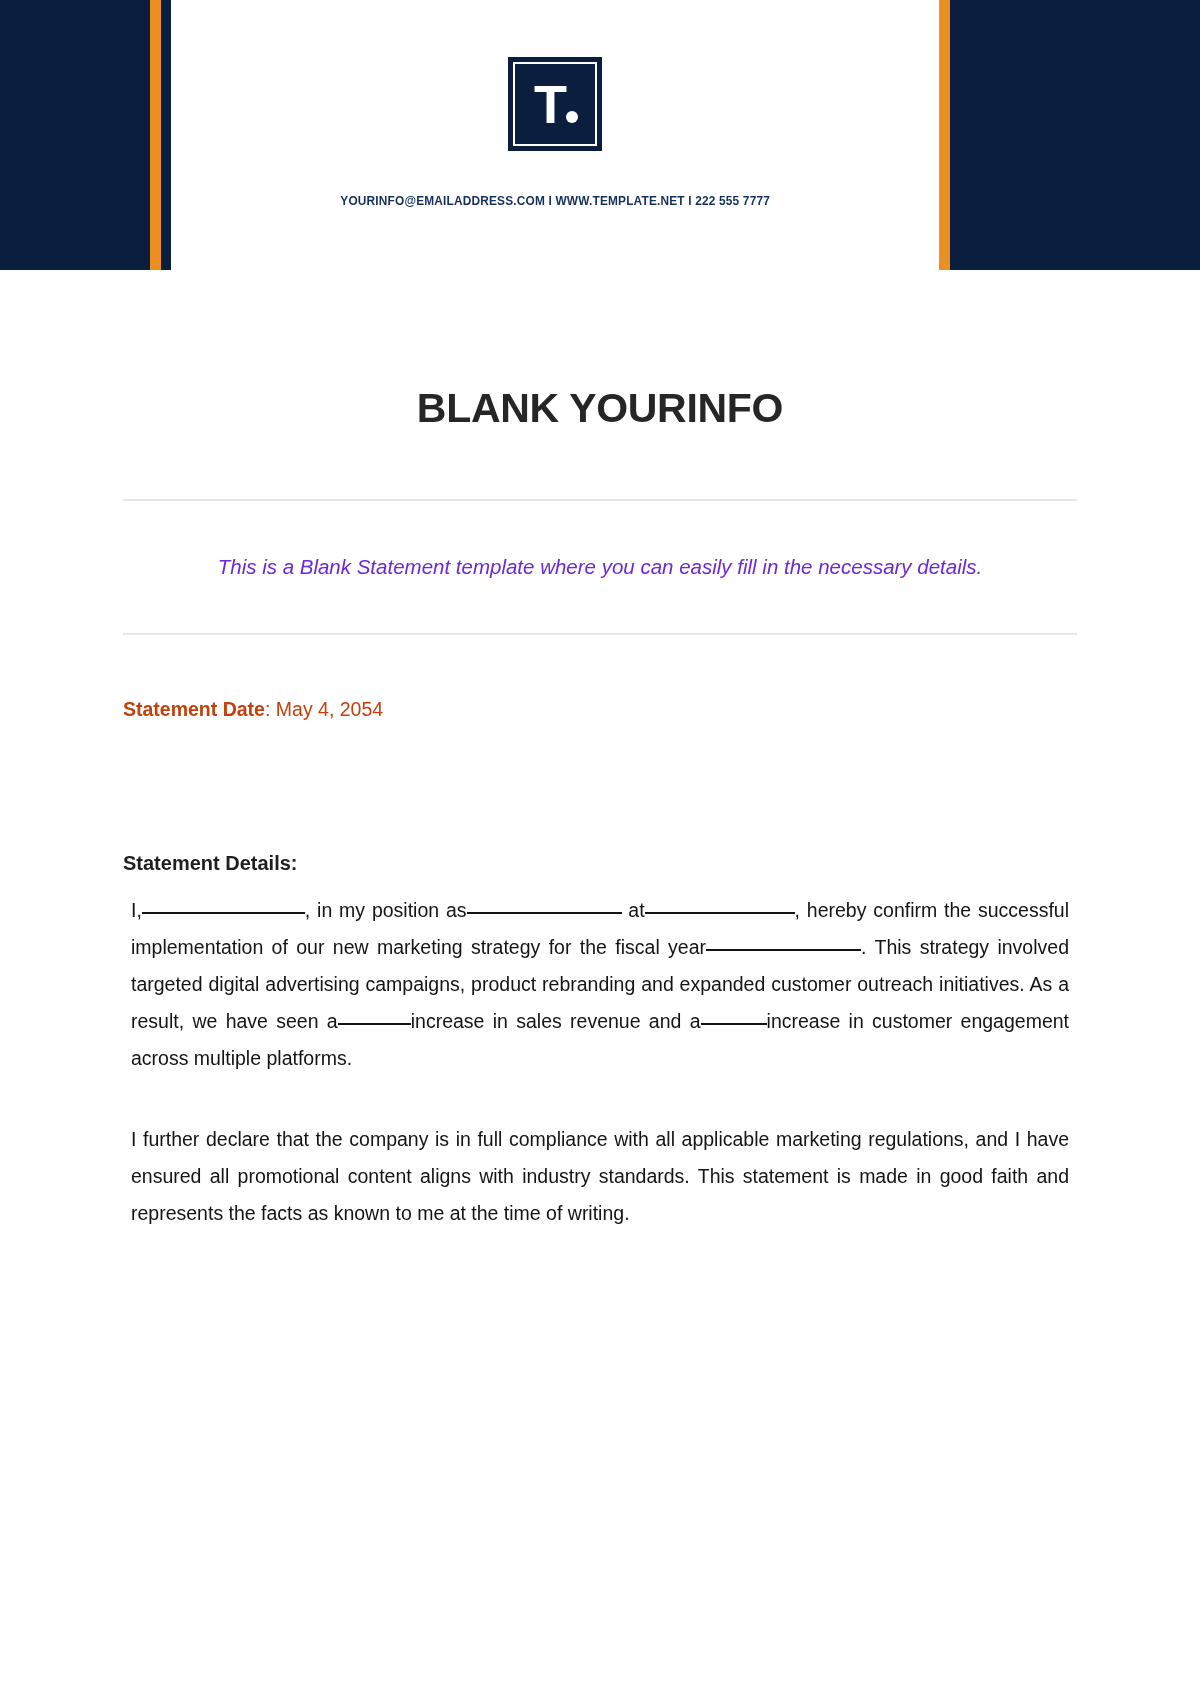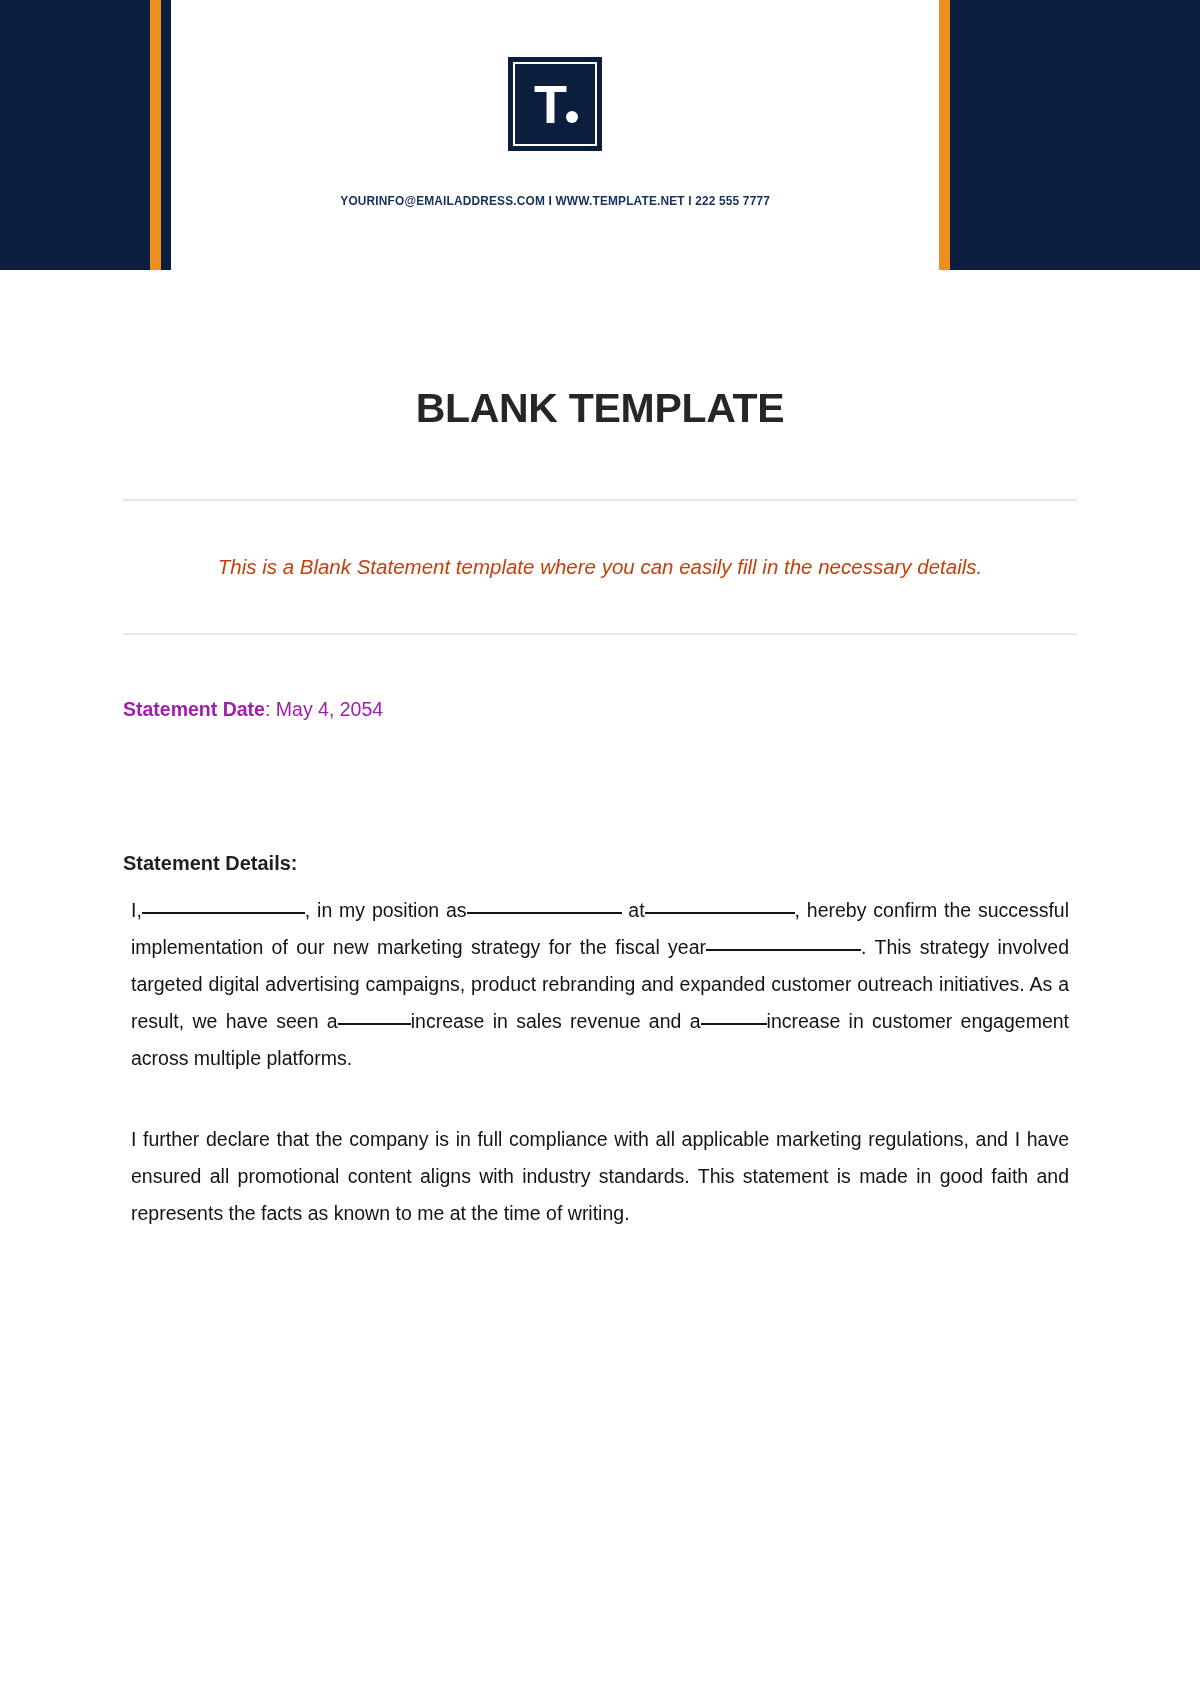--- a/index.html
+++ b/index.html
@@ -134,30 +134,30 @@
     margin: 0;
   }
   .divider-top { margin-top: 67px; }
   .divider-bottom { margin-top: 1px; }
 
   .intro {
     text-align: center;
     font-style: italic;
     font-size: 20.5px;
     line-height: 36px;
-    color: #c2410c;
+    color: #6d28d9;
     padding: 48px 24px 47px 24px;
   }
 
   .spacer-after-rule { height: 56px; }
 
   .field-line {
     font-size: 19.5px;
     line-height: 36px;
-    color: #a21caf;
+    color: #c2410c;
   }
   .field-label { font-weight: bold; }
   .field-value-plain { font-weight: normal; }
   .field-value-bold { font-weight: bold; }
 
   .block-gap-lg { height: 47px; }
   .block-gap-xl { height: 78px; }
 
   .section-heading {
     font-size: 20px;
@@ -200,21 +200,21 @@
         <span class="logo-t">T</span>
         <span class="logo-dot"></span>
       </div>
     </div>
     <div class="contact-line">YOURINFO@EMAILADDRESS.COM  I  WWW.TEMPLATE.NET  I  222 555 7777</div>
   </div>
 </div>
 
 <div class="page">
 
-  <h1 class="doc-title">BLANK TEMPLATE</h1>
+  <h1 class="doc-title">BLANK YOURINFO</h1>
 
   <div class="divider divider-top"></div>
 
   <div class="intro">
     <div>This is a Blank Statement template where you can easily fill in the necessary details.</div>
   </div>
 
   <div class="divider divider-bottom"></div>
 
   <div class="spacer-after-rule"></div>

